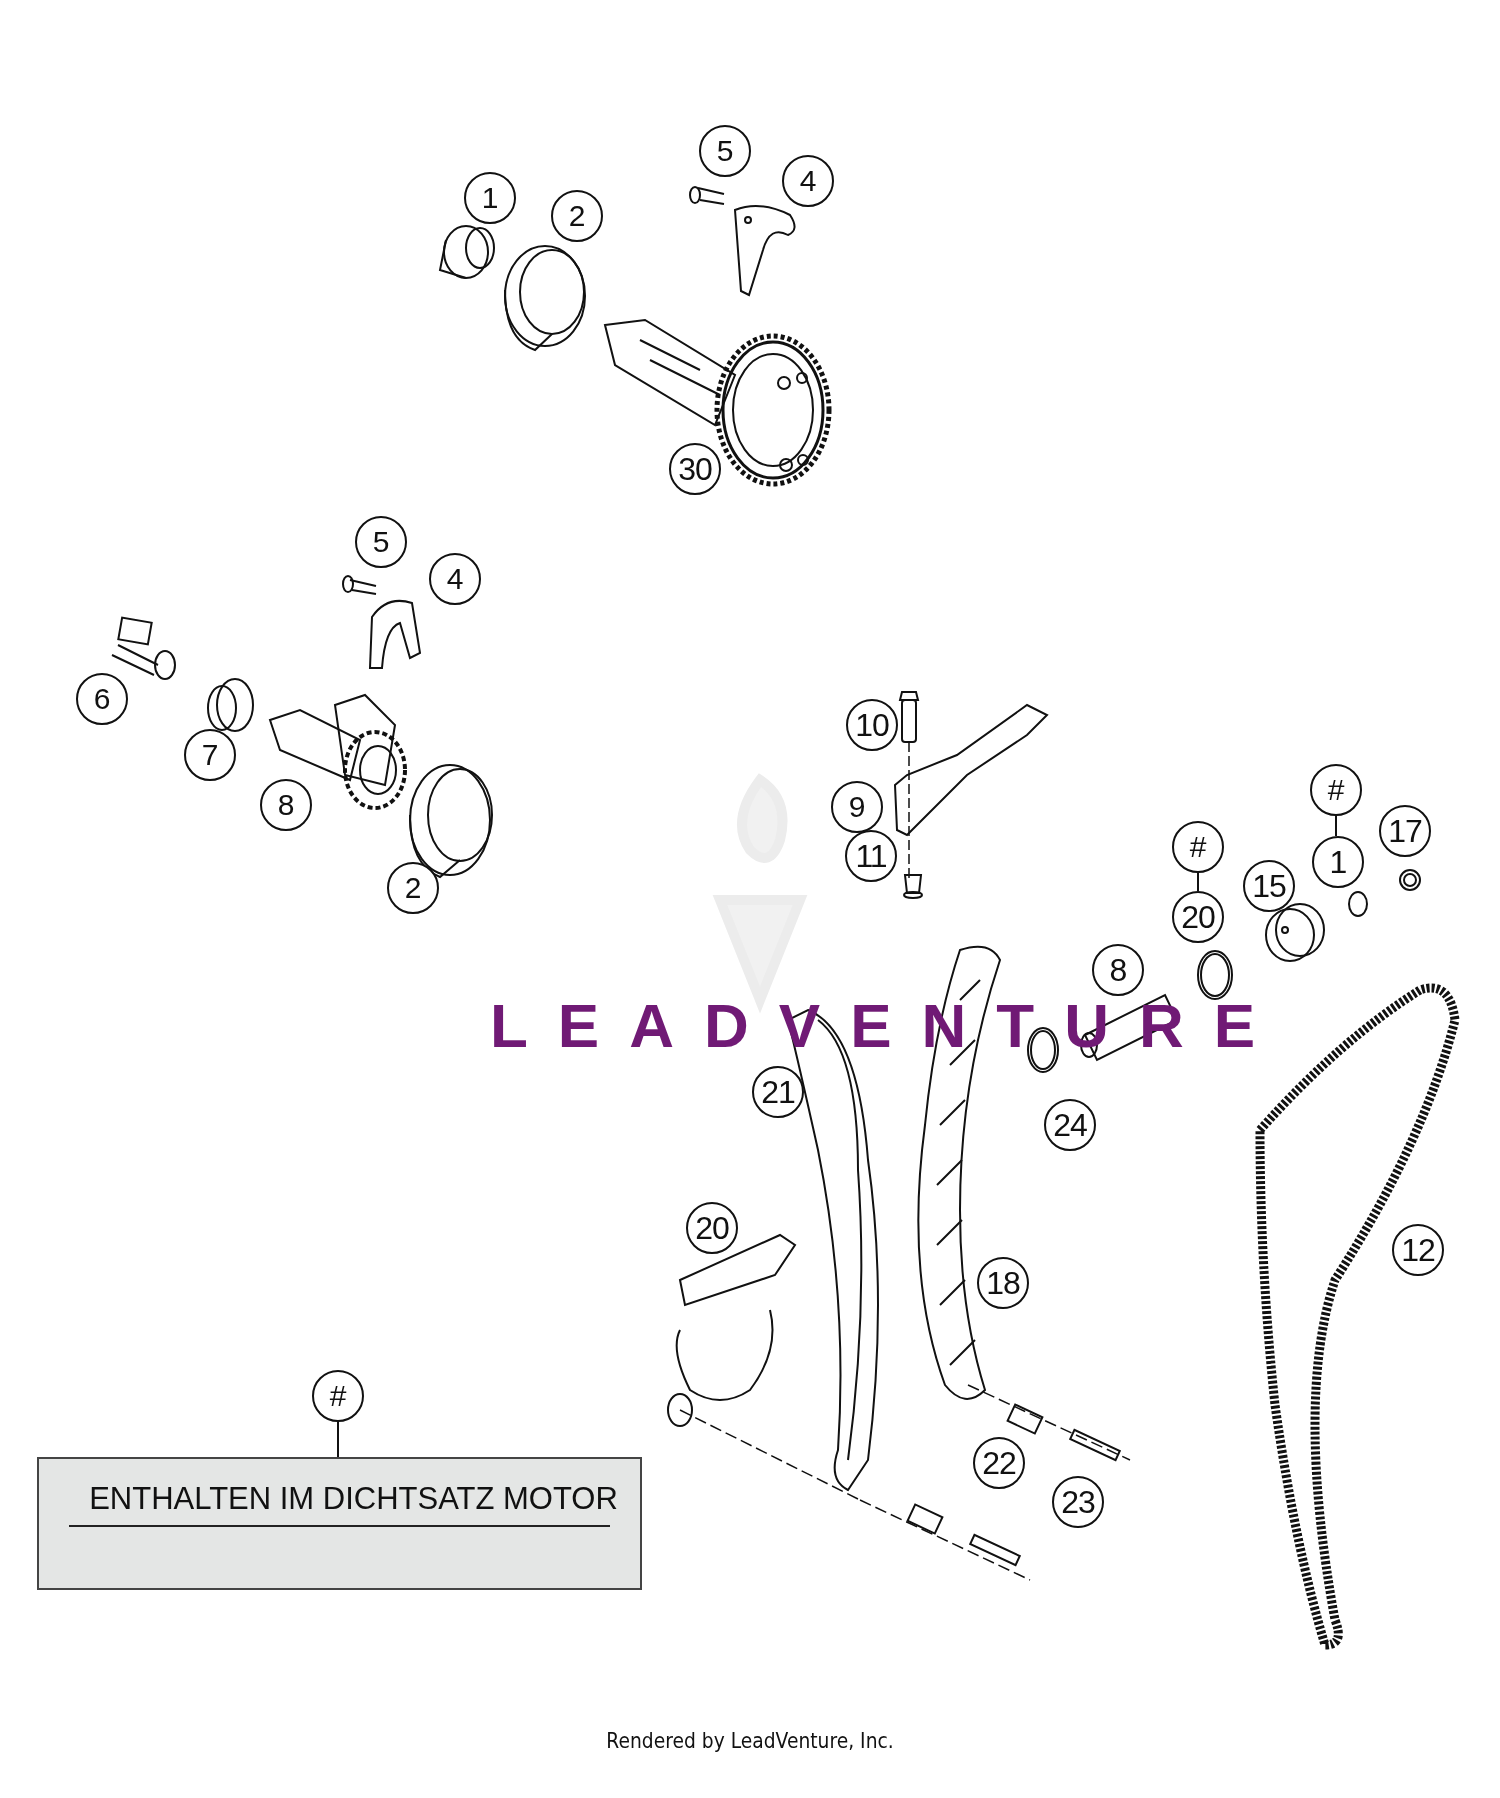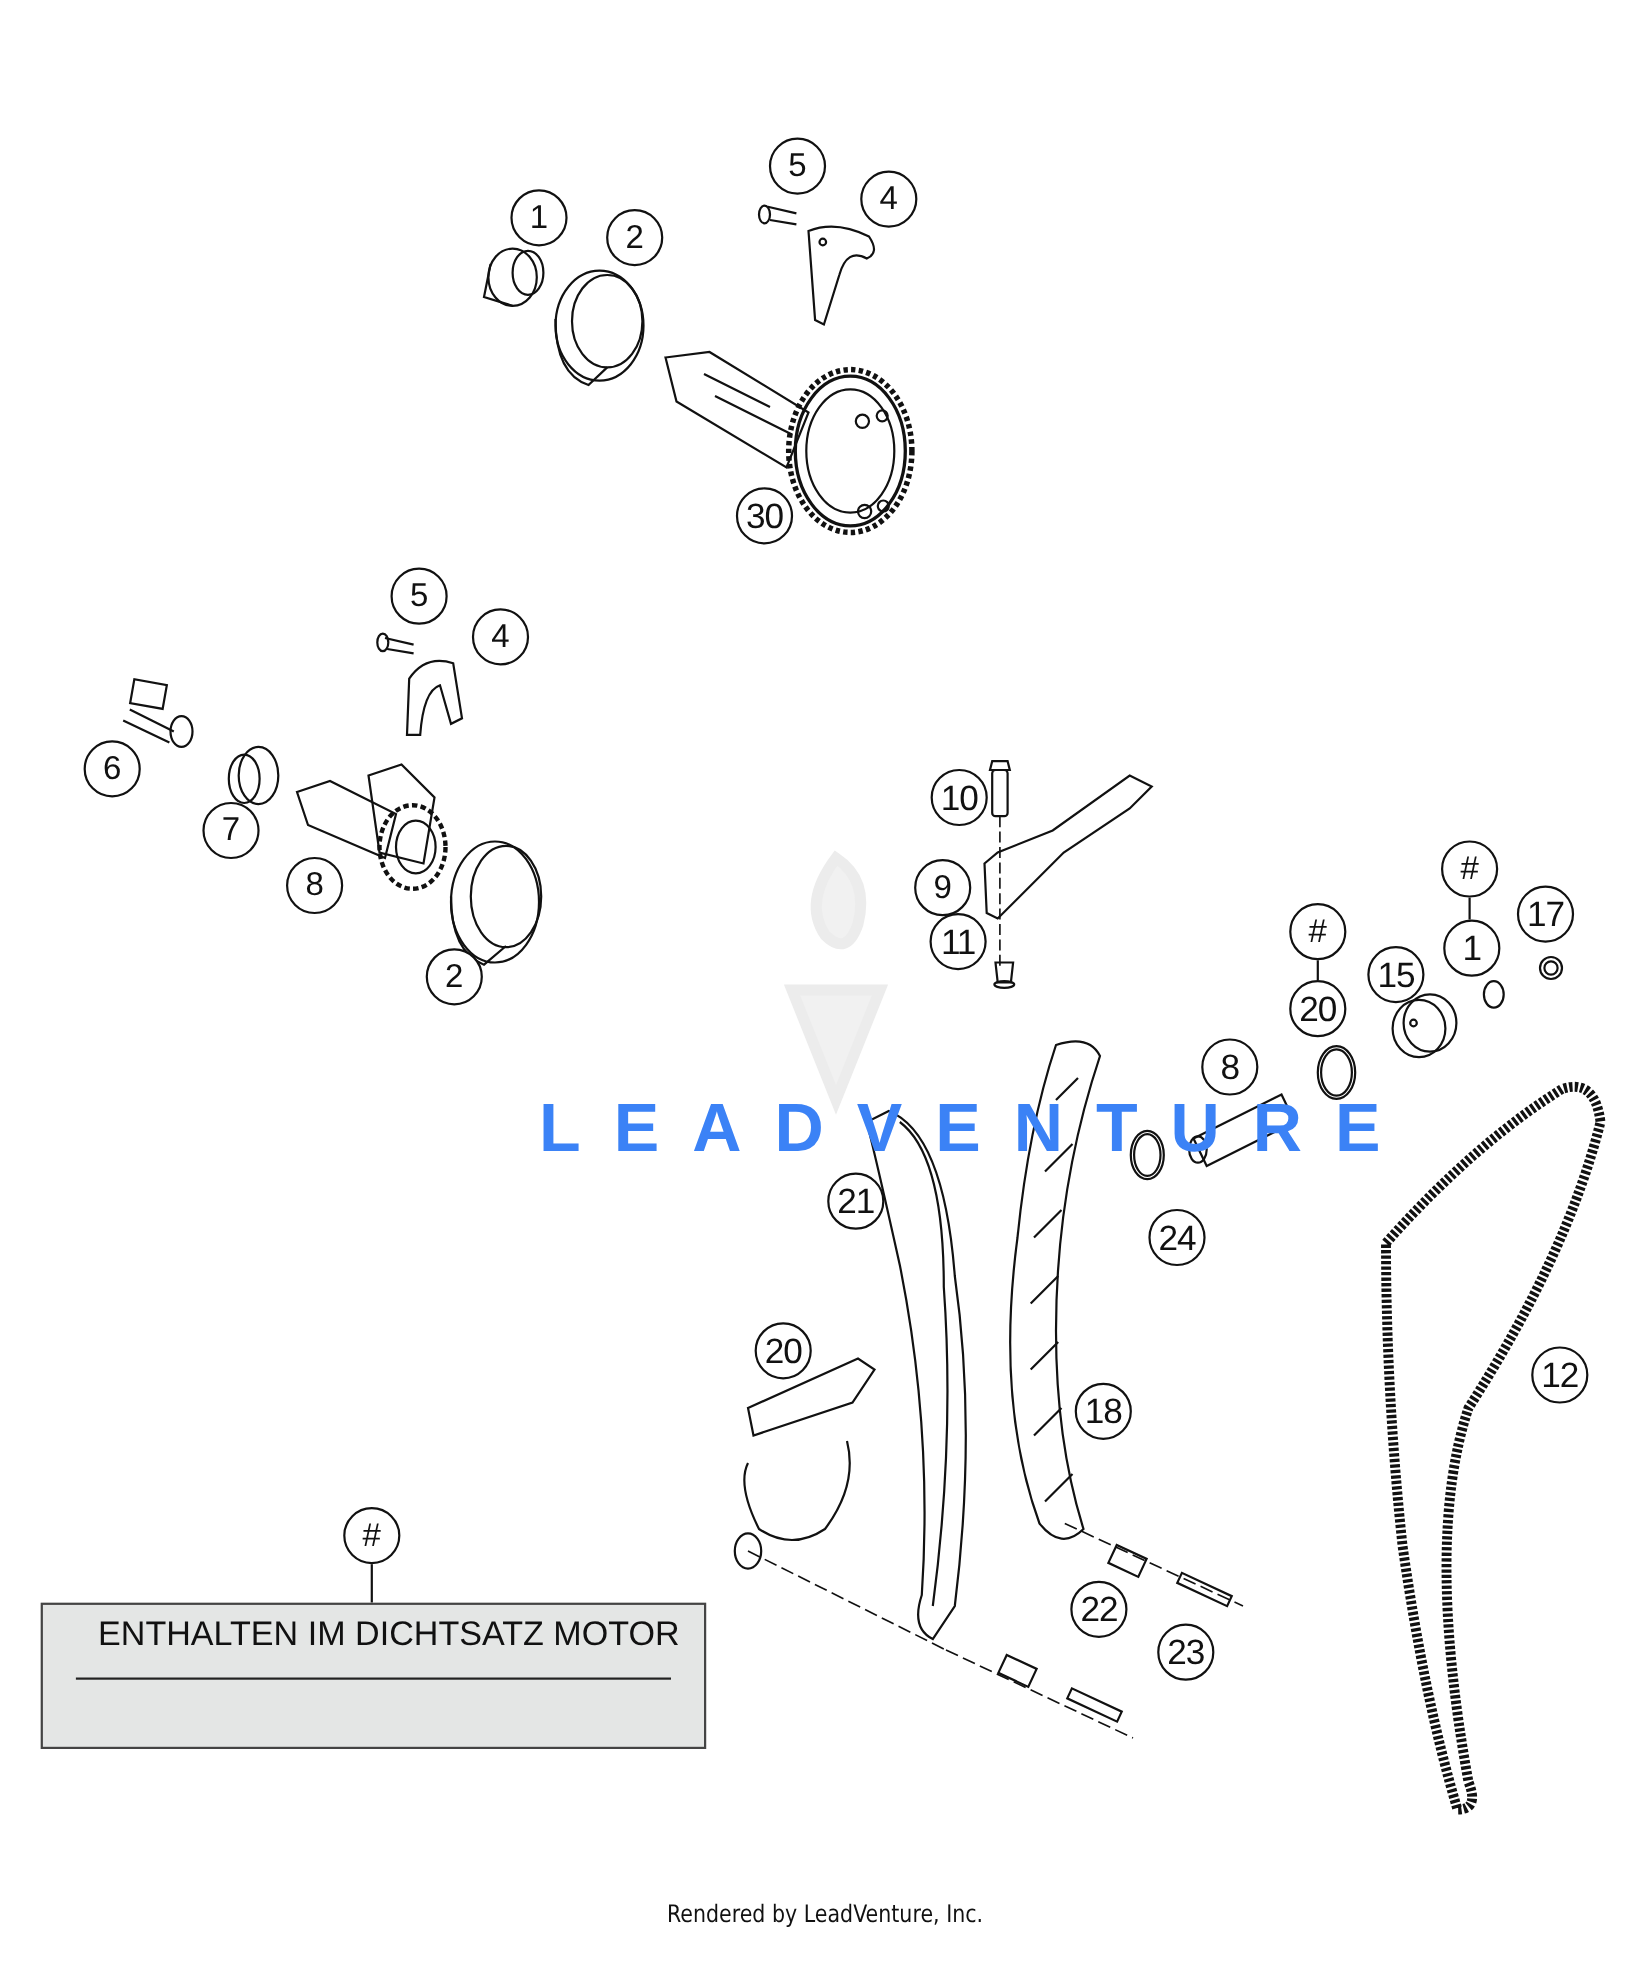--- a/index.html
+++ b/index.html
@@ -1,23 +1,23 @@
 <!DOCTYPE html>
 <html><head>
 <meta charset="utf-8">
 <style>
   html,body{margin:0;padding:0;background:#fff;}
   body{width:1500px;height:1798px;position:relative;overflow:hidden;font-family:"Liberation Sans",sans-serif;color:#111;}
   #diagram{position:absolute;left:0;top:0;width:1500px;height:1798px;}
   .callout{position:absolute;width:52px;height:52px;margin-left:-26px;margin-top:-26px;border:2.5px solid #111;border-radius:50%;box-sizing:border-box;background:#fff;display:flex;align-items:center;justify-content:center;font-size:30px;line-height:1;}
   .callout.two{font-size:32px;letter-spacing:-1px;}
-  .watermark{position:absolute;left:490px;top:990px;font-size:62px;letter-spacing:30px;color:#3b82f6;font-weight:bold;}
+  .watermark{position:absolute;left:490px;top:990px;font-size:62px;letter-spacing:30px;color:#701a75;font-weight:bold;}
   .legend{position:absolute;left:37px;top:1457px;width:605px;height:133px;border:2px solid #444;background:#e4e6e5;box-sizing:border-box;}
   .legend .l1,.legend .l2{position:absolute;left:0;right:0;text-align:center;font-size:31px;}
-  .legend .l1{top:8px;padding-left:28px;}
+  .legend .l1{top:22px;padding-left:28px;}
   .legend .l2{top:82px;}
   .legend .sep{position:absolute;left:30px;right:30px;top:66px;height:2px;background:#222;}
   .footer{position:absolute;left:0;right:0;top:1728px;text-align:center;font-family:"DejaVu Sans",sans-serif;font-size:22px;transform:scaleX(0.85);}
 </style>
 </head>
 <body>
 
 <div id="diagram">
 
   <svg width="1500" height="1798" style="position:absolute;left:0;top:0">

